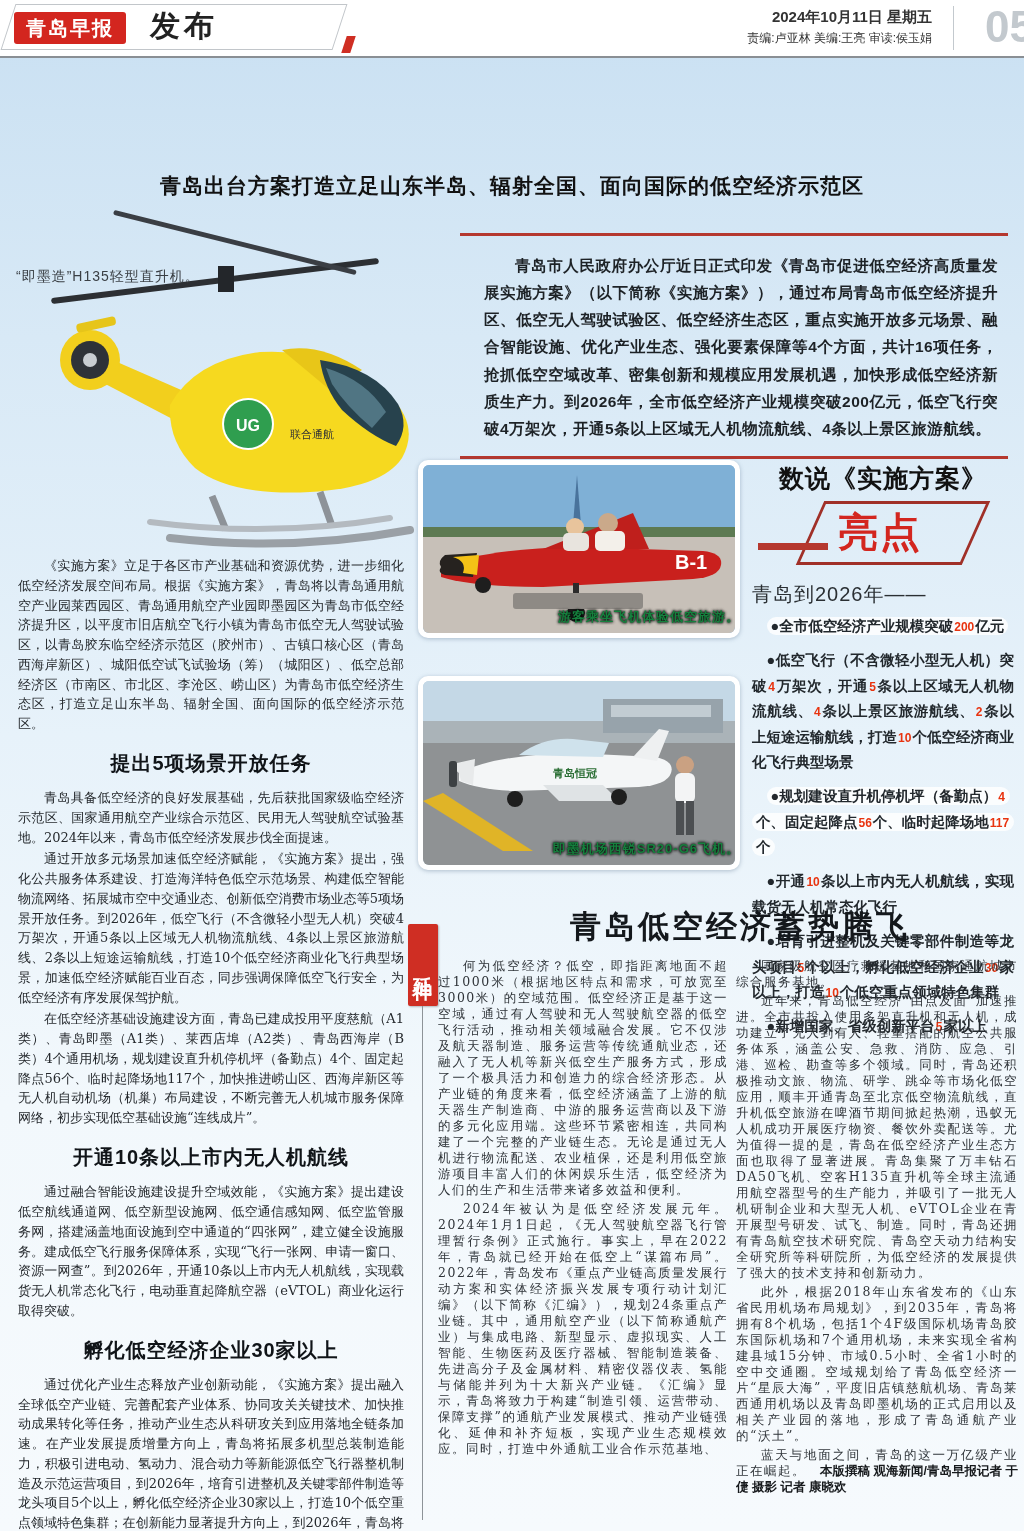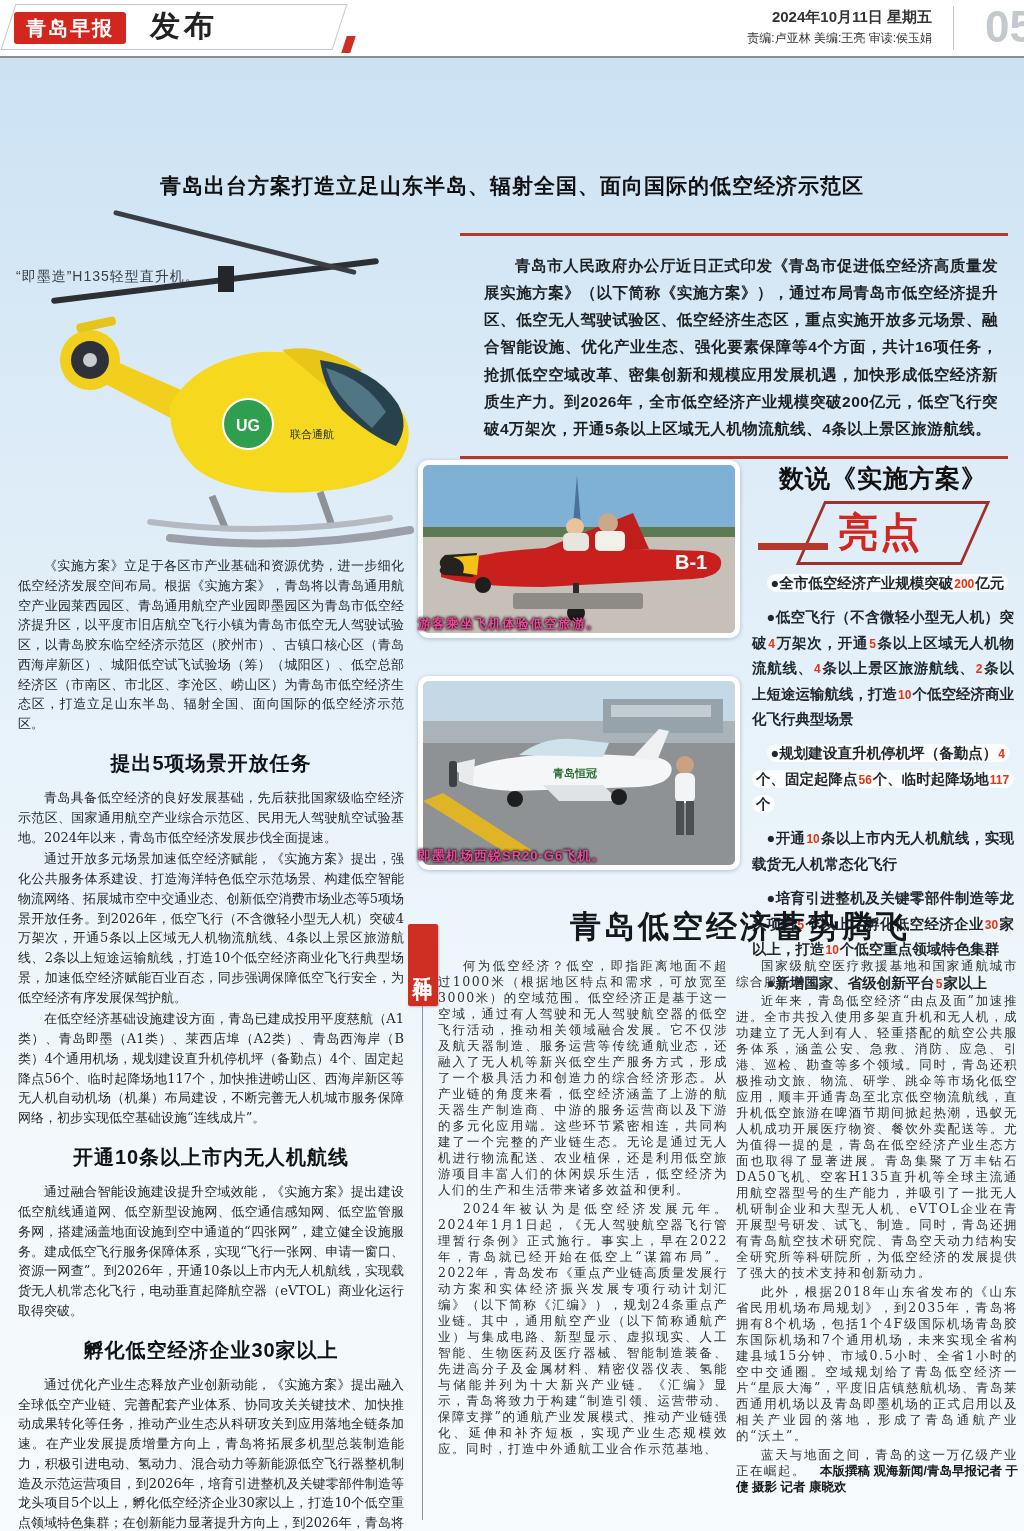--- a/index.html
+++ b/index.html
@@ -29,21 +29,21 @@
   .heli{position:absolute;left:-10px;top:200px;width:480px;height:380px;}
   .heli-caption{position:absolute;left:16px;top:268px;font-size:14px;color:#3a3f44;letter-spacing:1px;}
   
   .intro{position:absolute;left:460px;top:233px;width:548px;}
   .intro .rule{height:3px;background:#b5382f;}
   .intro .txt{padding:16px 10px 14px 24px;font-size:15.5px;font-weight:bold;color:#1d2226;
               line-height:1.75;text-align:justify;text-indent:2em;letter-spacing:0.5px;}
   
   .photo{position:absolute;border-radius:10px;background:#fff;box-shadow:0 1px 4px rgba(60,90,120,.35);padding:5px;}
   .photo svg{display:block;border-radius:6px;}
-  .photo .cap{position:absolute;left:0;right:0;bottom:5px;text-align:left;font-size:13px;color:#ec4899;
+  .photo .cap{position:absolute;left:0;right:0;bottom:12px;text-align:right;font-size:13px;color:#15803d;
               font-weight:bold;text-shadow:0 0 3px #000,0 0 3px #000;letter-spacing:1px;}
   
   .hl{position:absolute;left:752px;top:462px;width:262px;}
   .hl-title{font-size:25px;font-weight:900;color:#111;letter-spacing:1px;text-align:center;}
   .hl-accentwrap{position:relative;height:72px;margin-top:4px;}
   .hl-frame{position:absolute;left:58px;top:2px;width:160px;height:58px;border:3px solid #a03028;
             transform:skewX(-24deg);}
   .hl-bar{position:absolute;left:6px;top:44px;width:70px;height:7px;background:#b5382f;}
   .hl-accent{position:absolute;left:86px;top:6px;font-size:40px;font-weight:900;color:#d3261f;letter-spacing:2px;}
   .hl-lead{font-size:20px;color:#2a2f33;margin:10px 0 6px 0;letter-spacing:1px;}
@@ -188,20 +188,21 @@
     <div class="cap">即墨机场西锐SR20-G6飞机。</div>
   </div>
 
   <div class="hl">
     <div class="hl-title">数说《实施方案》</div>
     <div class="hl-accentwrap">
       <div class="hl-frame"></div>
       <div class="hl-bar"></div>
       <div class="hl-accent">亮点</div>
     </div>
+    <div class="hl-lead">青岛到2026年——</div>
     <div class="hl-bullets">
       <div class="item"><span class="pill"><span>●全市低空经济产业规模突破</span><span class="rn">200</span><span>亿元</span></span></div>
       <div class="item"><span>●低空飞行（不含微轻小型无人机）突破</span><span class="rn">4</span><span>万架次，开通</span><span class="rn">5</span><span>条以上区域无人机物流航线、</span><span class="rn">4</span><span>条以上景区旅游航线、</span><span class="rn">2</span><span>条以上短途运输航线，打造</span><span class="rn">10</span><span>个低空经济商业化飞行典型场景</span></div>
       <div class="item"><span class="pill"><span>●规划建设直升机停机坪（备勤点）</span><span class="rn">4</span><span>个、固定起降点</span><span class="rn">56</span><span>个、临时起降场地</span><span class="rn">117</span><span>个</span></span></div>
       <div class="item"><span>●开通</span><span class="rn">10</span><span>条以上市内无人机航线，实现载货无人机常态化飞行</span></div>
       <div class="item"><span>●培育引进整机及关键零部件制造等龙头项目</span><span class="rn">5</span><span>个以上，孵化低空经济企业</span><span class="rn">30</span><span>家以上，打造</span><span class="rn">10</span><span>个低空重点领域特色集群</span></div>
       <div class="item"><span>●新增国家、省级创新平台</span><span class="rn">5</span><span>家以上</span></div>
     </div>
   </div>
 

